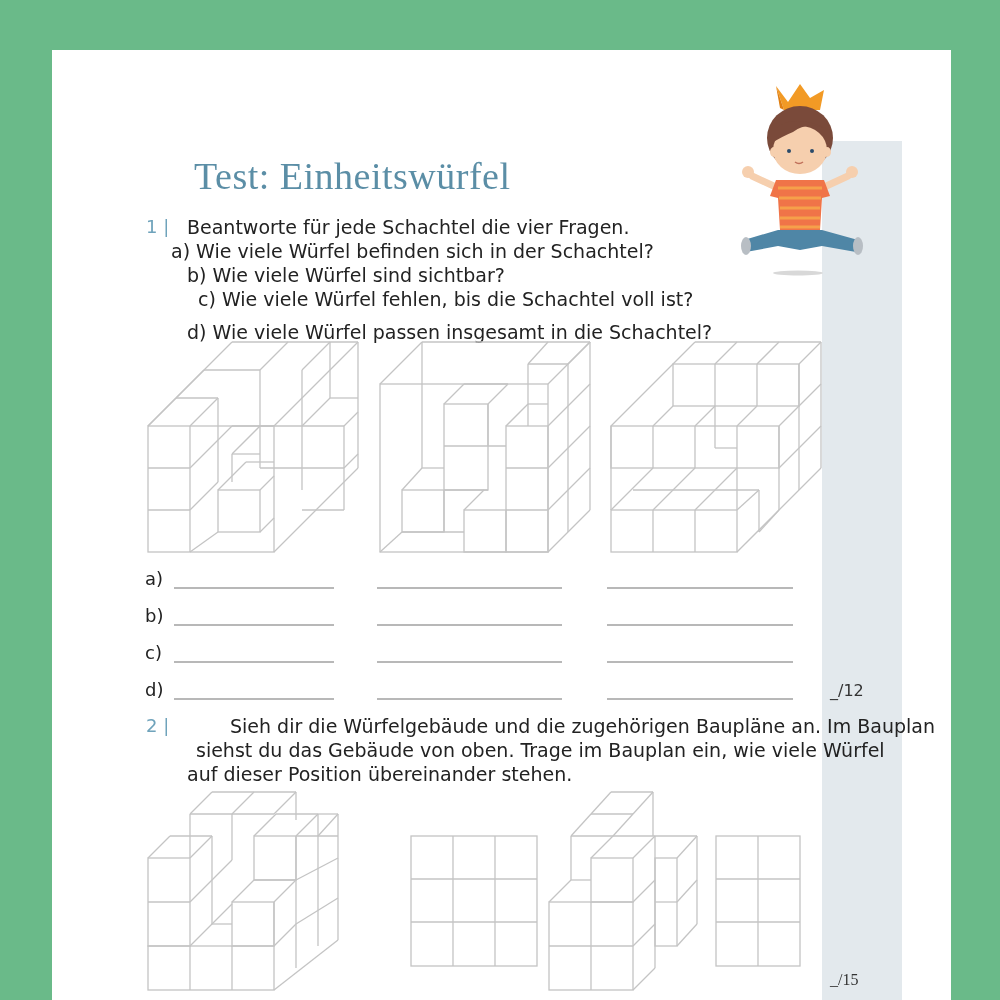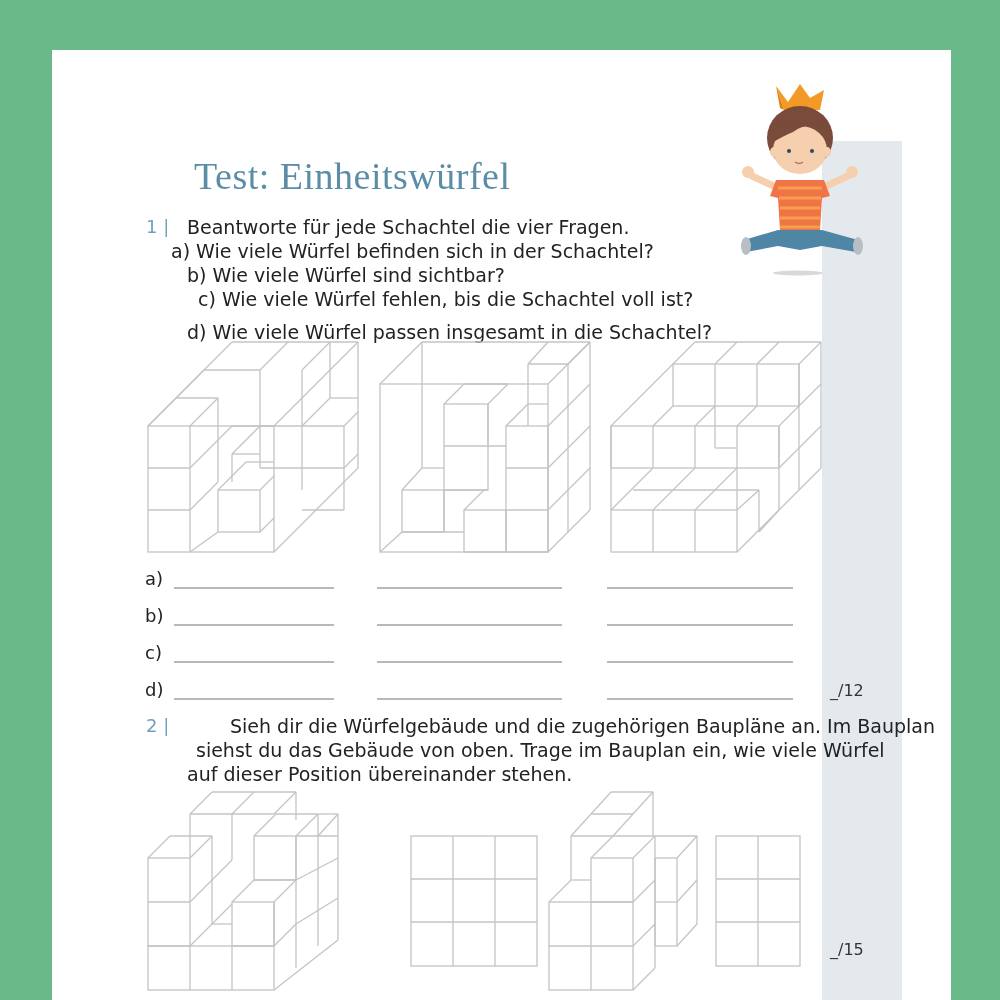--- a/index.html
+++ b/index.html
@@ -347,14 +347,14 @@
     <line x1="130" y1="156" x2="150" y2="134"></line>
   </svg>
 
   <svg class="fig" style="left:663px;top:785px;" width="86" height="132" viewBox="0 0 86 132">
     <rect x="1" y="1" width="84" height="130"></rect>
     <line x1="43" y1="1" x2="43" y2="131"></line>
     <line x1="1" y1="44" x2="85" y2="44"></line>
     <line x1="1" y1="87" x2="85" y2="87"></line>
   </svg>
 
-  <div class="score" style="left:778px;top:890px;">_/15</div>
+  <div class="score" style="left:778px;top:921px;font-family:Liberation Serif, serif;">_/15</div>
 </div>
 
 </body></html>

